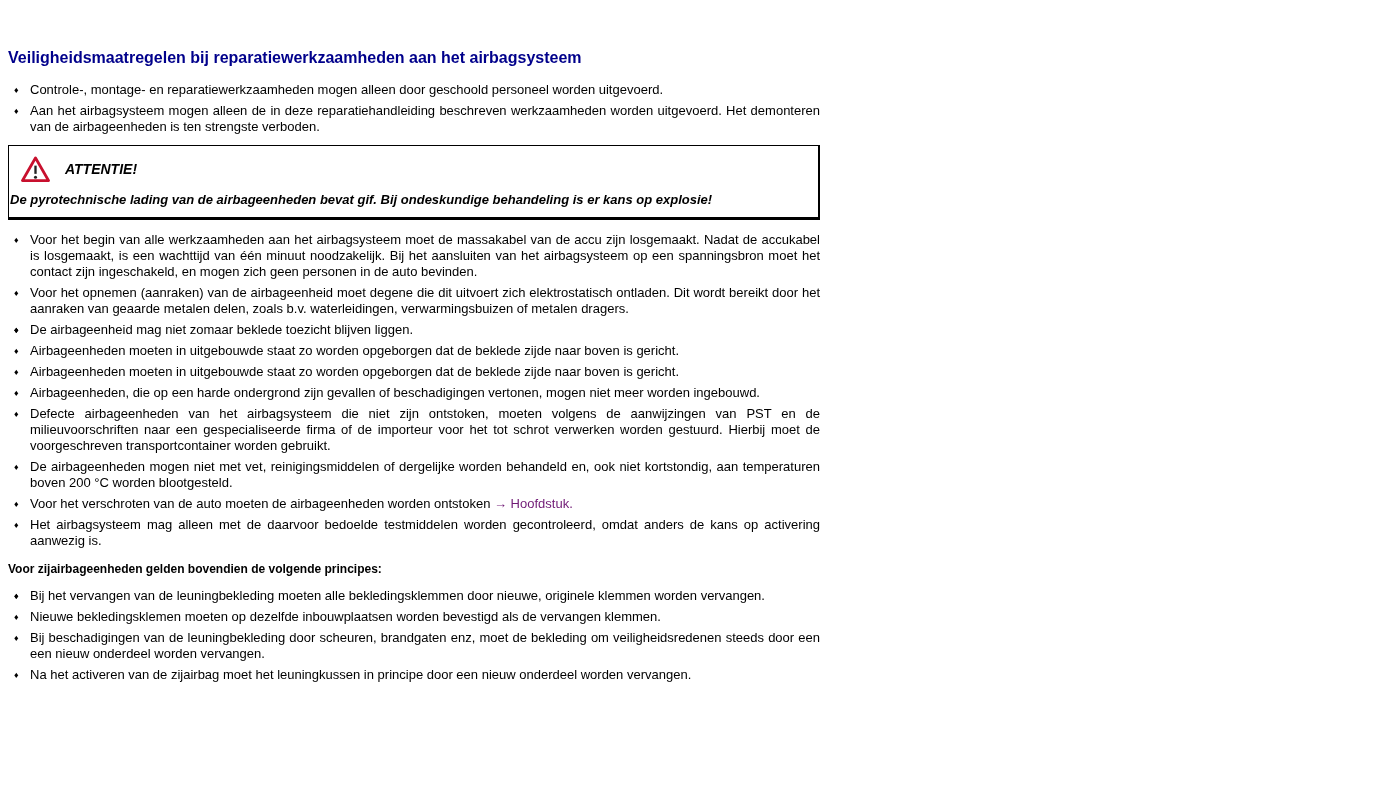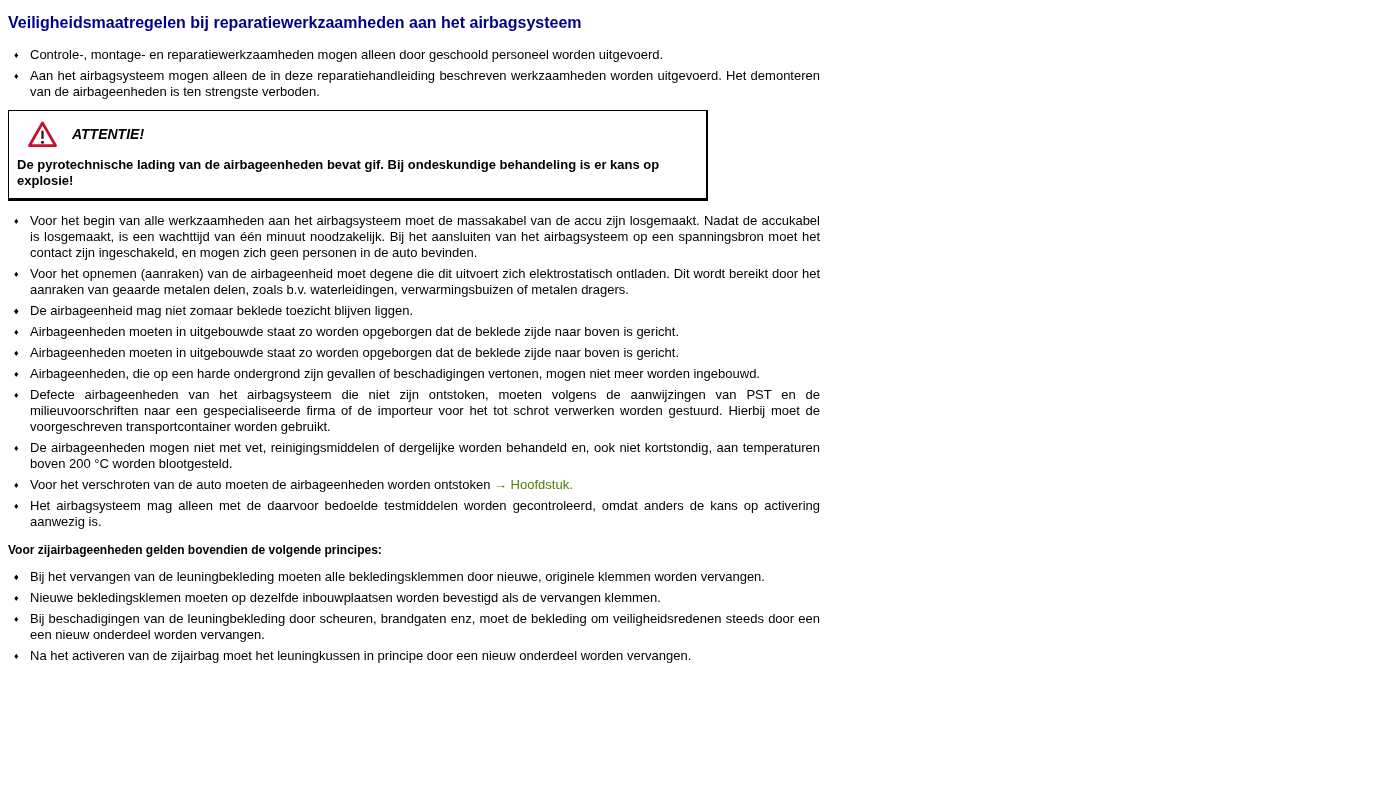--- a/index.html
+++ b/index.html
@@ -6,20 +6,21 @@
   html, body {
     width: 1378px; height: 805px;
     background: #ffffff;
     font-family: "Liberation Sans", sans-serif;
     color: #000000;
     overflow: hidden;
   }
   .page {
     width: 830px;
     padding: 13px 0 0 8px;
+    margin-top: 35px;
   }
   h1.doc-title {
     font-size: 16px;
     line-height: 19px;
     font-weight: bold;
     color: #00008b;
     margin: 0 0 15px 0;
   }
   ul.bullet-list {
     list-style: none;
@@ -34,49 +35,50 @@
     text-align: justify;
   }
   ul.bullet-list li .bullet {
     position: absolute;
     left: 6px;
     top: 2px;
     font-size: 9px;
     line-height: 13px;
   }
   .link-red {
-    color: #4d7c0f;
+    color: #701a75;
     text-decoration: none;
     cursor: pointer;
   }
   .warning-box {
-    width: 700px;
+    width: 812px;
     border: 1px solid #000;
     border-right-width: 2px;
     border-bottom-width: 3px;
     margin: 10px 0 12px 0;
-    padding: 7px 8px 9px 8px;
+    padding: 7px 8px 9px 1px;
   }
   .warning-head {
     display: flex;
     align-items: center;
     gap: 14px;
     margin-left: 10px;
     height: 32px;
   }
   .warning-label {
     font-size: 14px;
     font-weight: bold;
     font-style: italic;
   }
   .warning-text {
     margin-top: 7px;
     font-size: 13px;
     line-height: 16px;
     font-weight: bold;
+    font-style: italic;
   }
   h2.sub-heading {
     font-size: 12px;
     line-height: 16px;
     font-weight: bold;
     margin: 12px 0 11px 0;
   }
   .tri-icon { display: block; }
 </style>
 </head>

